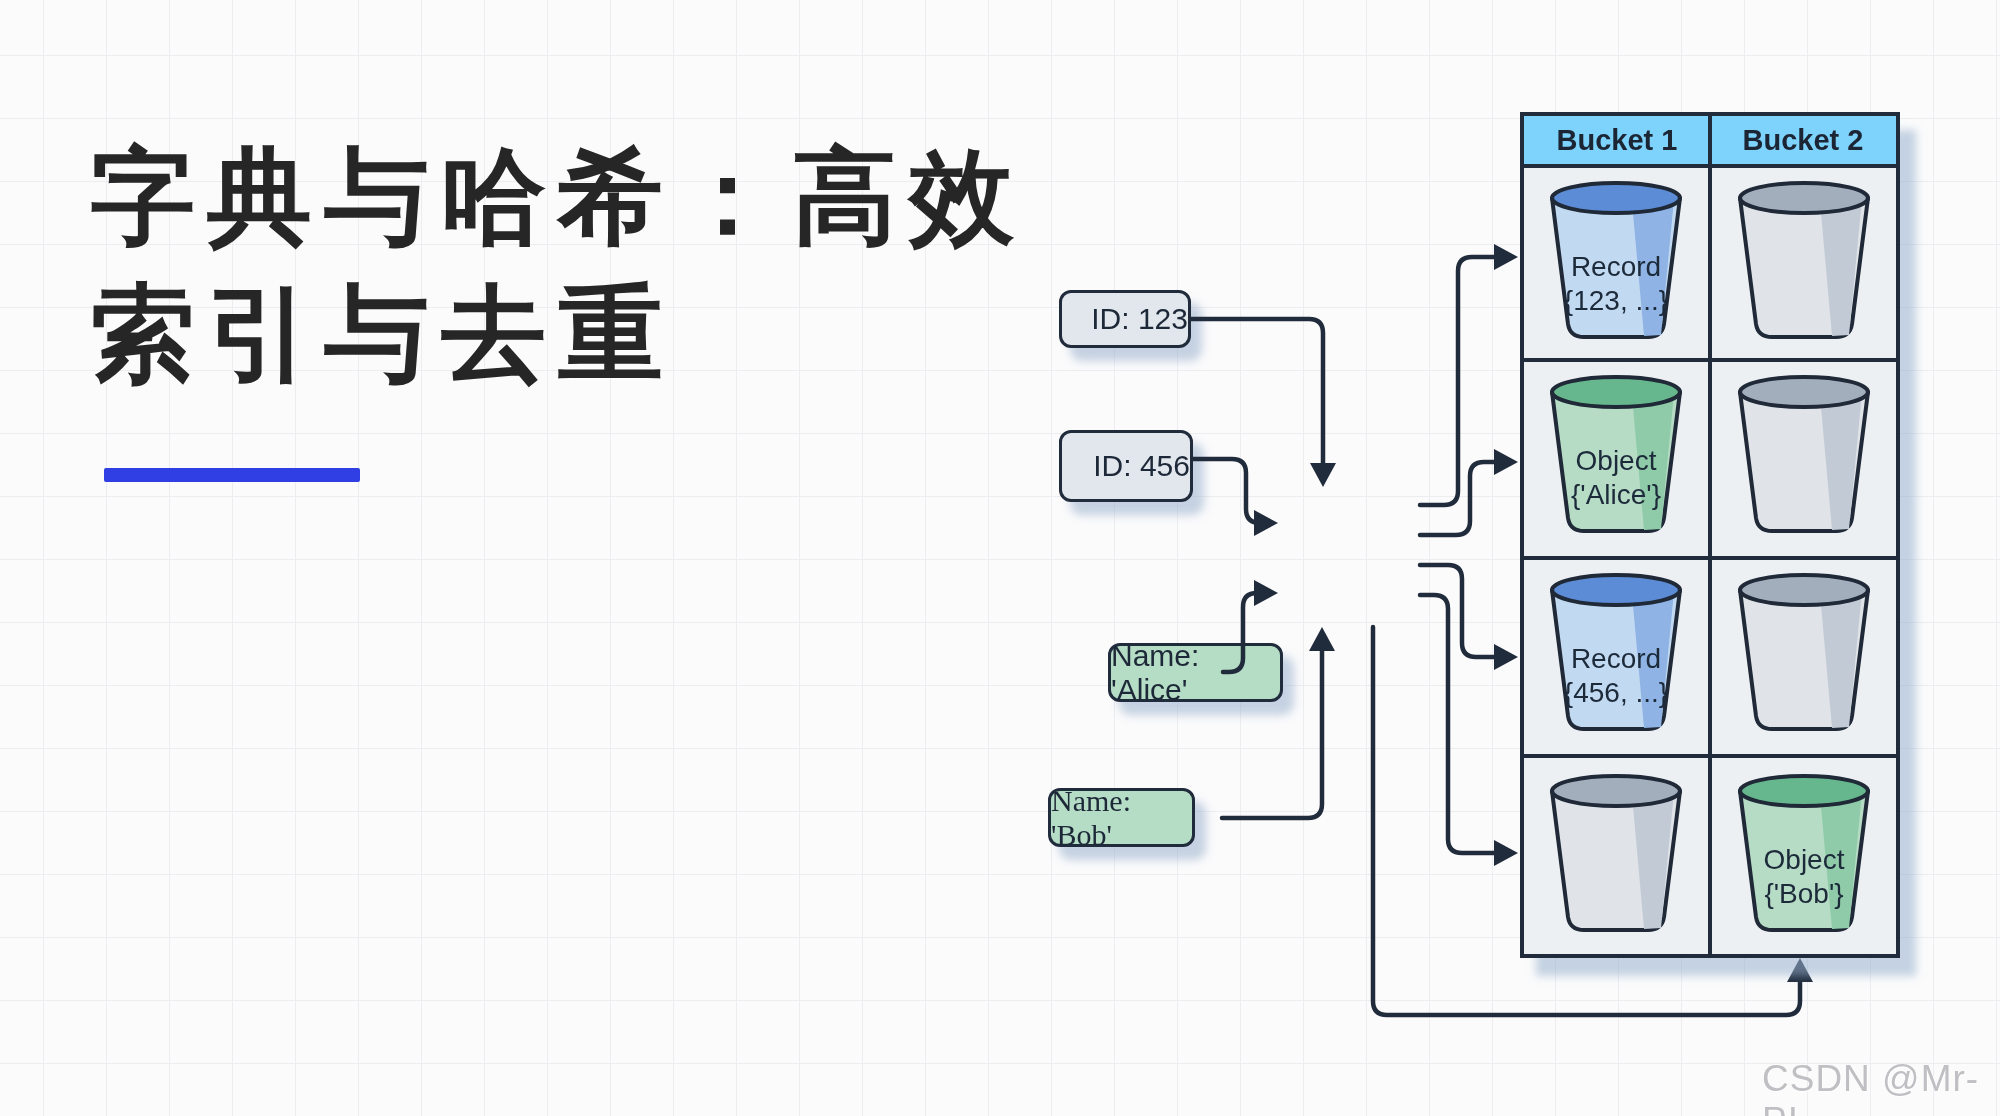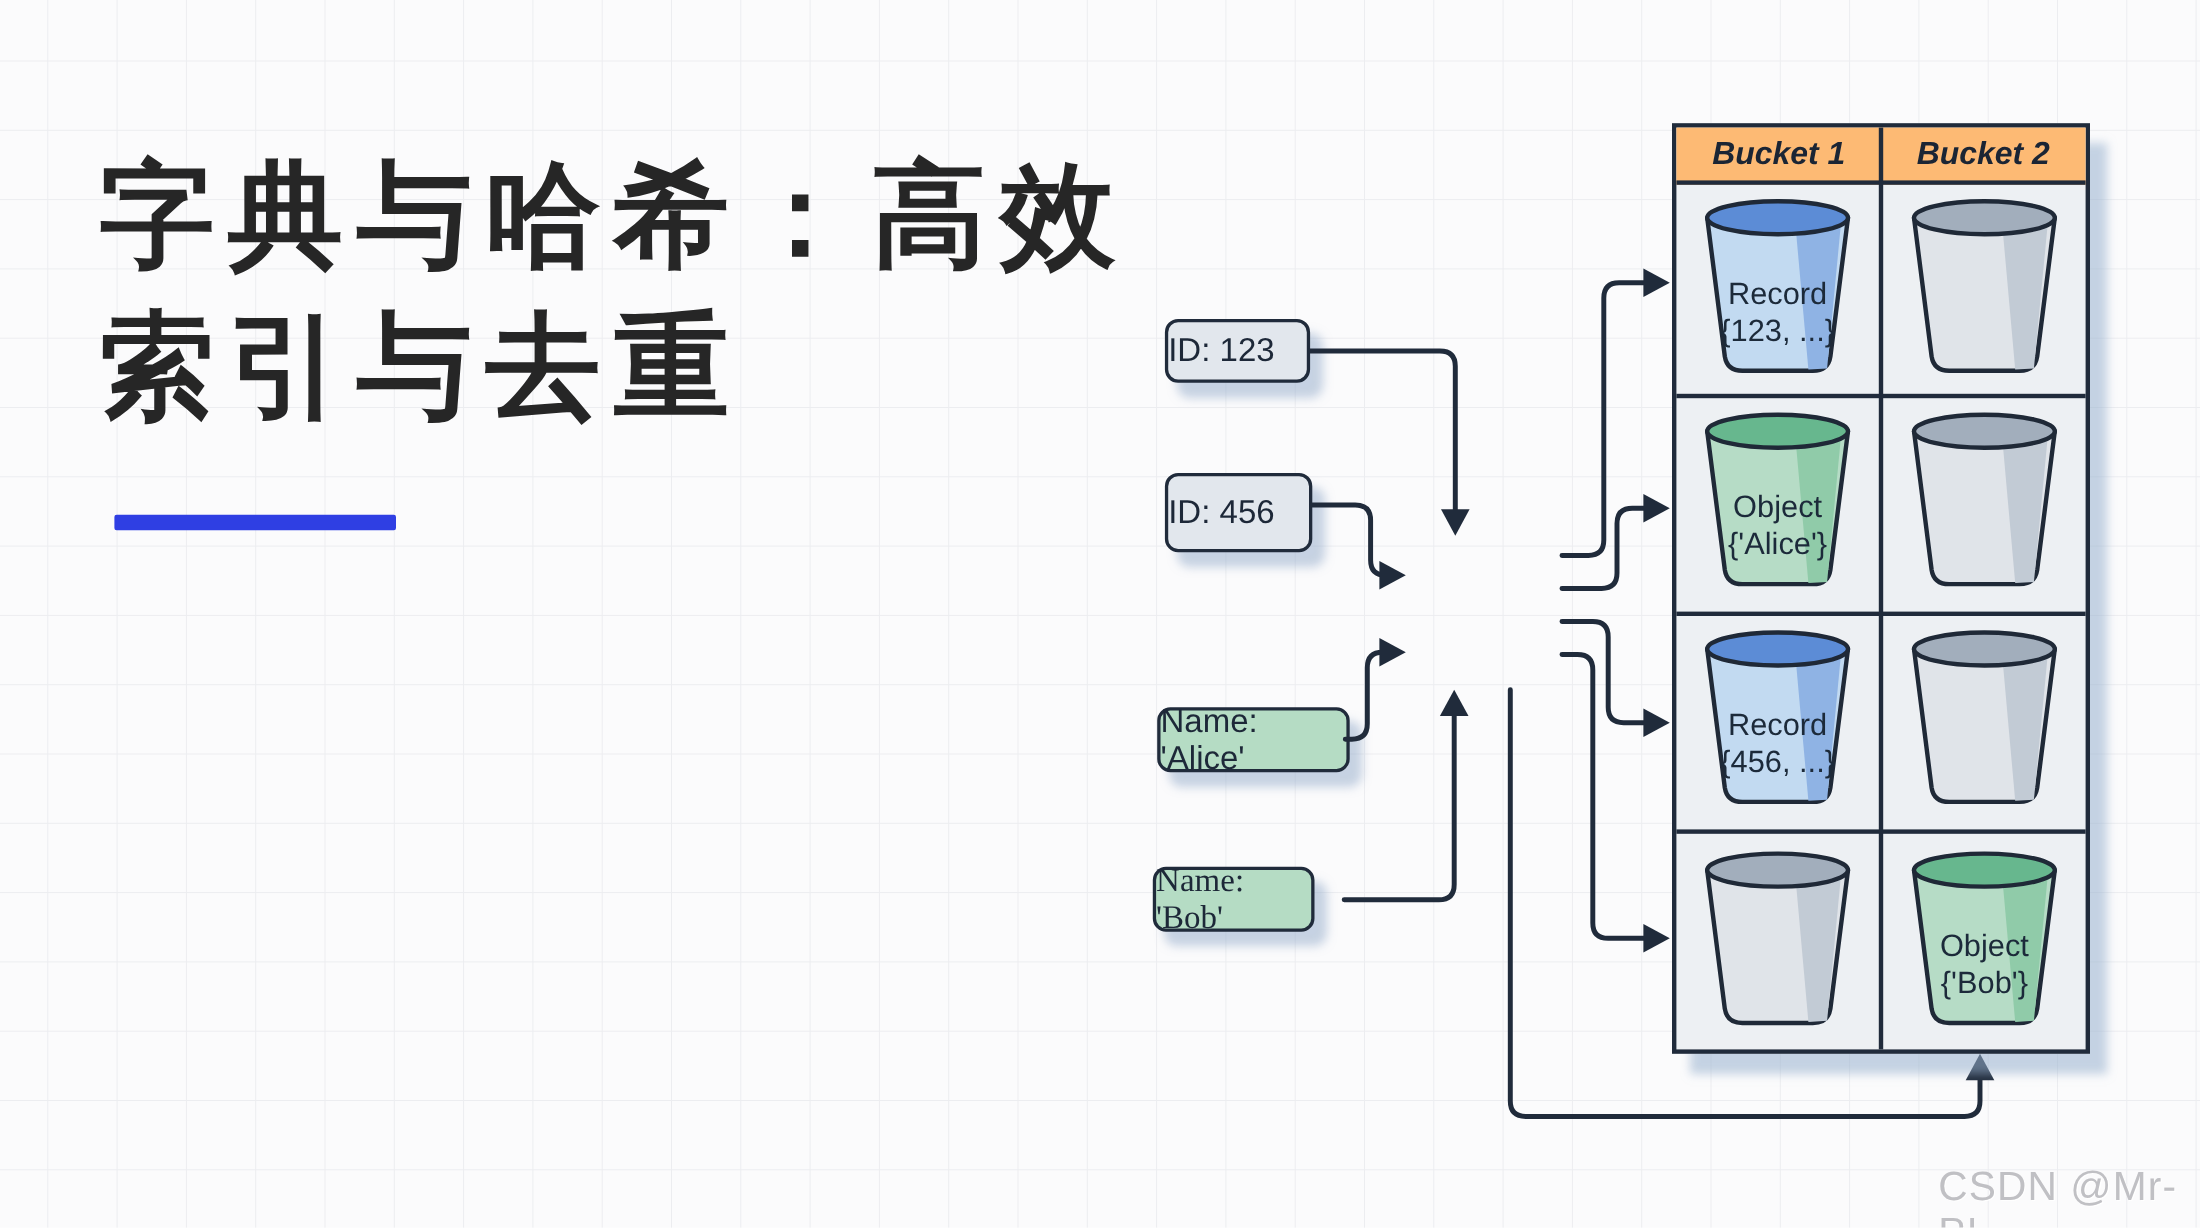--- a/index.html
+++ b/index.html
@@ -28,42 +28,42 @@
     font-size:45px; line-height:65px; color:#1c1c1c; white-space:pre;
   }
   .watermark{
     position:absolute; left:1762px; top:1058px;
     font-size:37px; color:#c0c0c4; letter-spacing:1px;
     text-shadow:1px 1px 0 #ffffff;
   }
   .pill{
     position:absolute; box-sizing:border-box;
     border:3.5px solid #202b3b; border-radius:12px;
-    display:flex; align-items:center; justify-content:flex-start;
+    display:flex; align-items:center; justify-content:flex-end;
     font-size:30px; font-weight:500; color:#1d2838;
     box-shadow:11px 13px 9px rgba(146,170,202,.5);
   }
   .pill.gray{background:#e2e7ed;}
   .pill.green{background:#b5dcc4;}
   .hashbox{
     position:absolute; left:1280px; top:487px; width:140px; height:140px;
     box-sizing:border-box; border:4px solid #202b3b; border-radius:16px;
     background:#e9edf1; display:flex; align-items:center; justify-content:center;
     text-align:center; font-size:30px; line-height:37px; font-weight:500;
     color:#1d2838; white-space:pre;
     box-shadow:14px 16px 10px rgba(146,170,202,.55);
   }
   .btable{
     position:absolute; left:1520px; top:112px; width:380px; height:846px;
     box-sizing:border-box; border:4px solid #202b3b; background:#edf0f3;
     box-shadow:16px 18px 8px rgba(152,176,206,.55);
   }
   .bt-head{
     position:absolute; left:0; top:0; width:372px; height:48px;
-    border-bottom:4px solid #202b3b; background:#fdba74; display:flex;font-style:italic;
+    border-bottom:4px solid #202b3b; background:#7dd3fc; display:flex;
   }
   .bt-hcell{
     flex:1; display:flex; align-items:center; justify-content:center;
     font-size:29px; font-weight:600; color:#1b2534;
   }
   .bt-vline{position:absolute; left:184px; top:0; width:4px; height:838px; background:#202b3b;}
   .bt-hline{position:absolute; left:0; width:372px; height:4px; background:#202b3b;}
   .bt-cell{
     position:absolute; width:184px; display:flex;
     align-items:center; justify-content:center;
@@ -82,21 +82,21 @@
   <div class="title">字典与哈希：高效
 索引与去重</div>
   <div class="underline"></div>
 
   <div class="pill gray" style="left:1059px; top:290px; width:132px; height:58px;">
     <span>ID: 123</span>
   </div>
   <div class="pill gray" style="left:1059px; top:430px; width:134px; height:72px;">
     <span>ID: 456</span>
   </div>
-  <div class="pill green" style="left:1052px; top:643px; width:175px; height:59px;">
+  <div class="pill green" style="left:1108px; top:643px; width:175px; height:59px;">
     <span>Name: 'Alice'</span>
   </div>
   <div class="pill green" style="left:1048px; top:788px; width:147px; height:59px;font-family:Liberation Serif, serif;">
     <span>Name: 'Bob'</span>
   </div>
 
 
   <svg class="connectors" width="2000" height="1116" viewBox="0 0 2000 1116">
 
     <path class="conn" d="M 1191 319 L 1309 319 Q 1323 319 1323 333 L 1323 467"></path>

